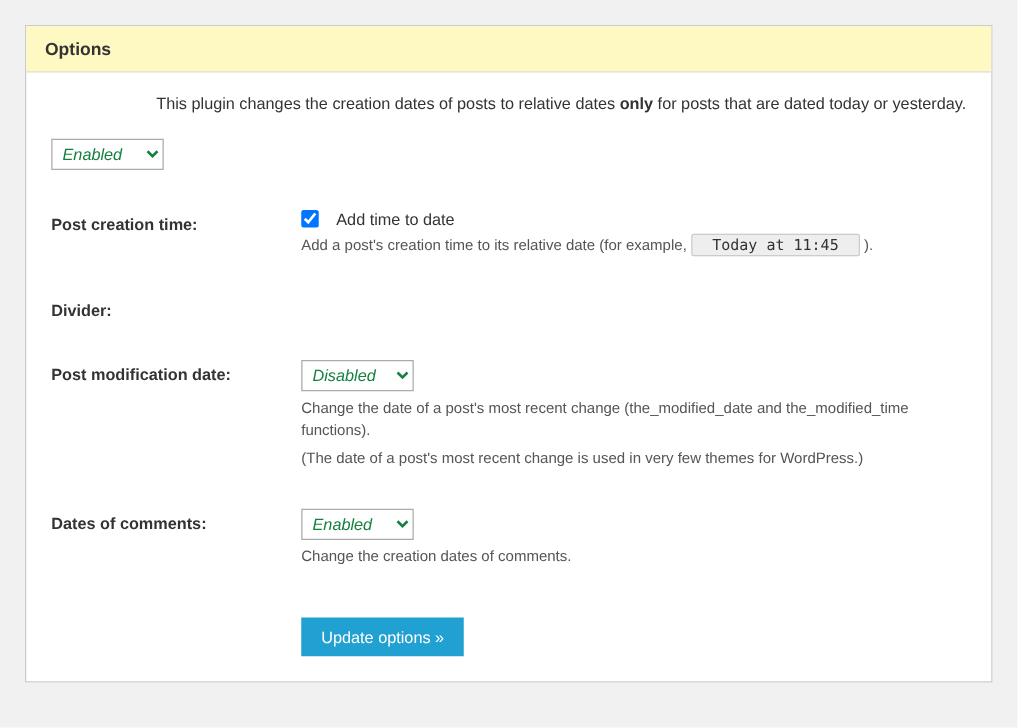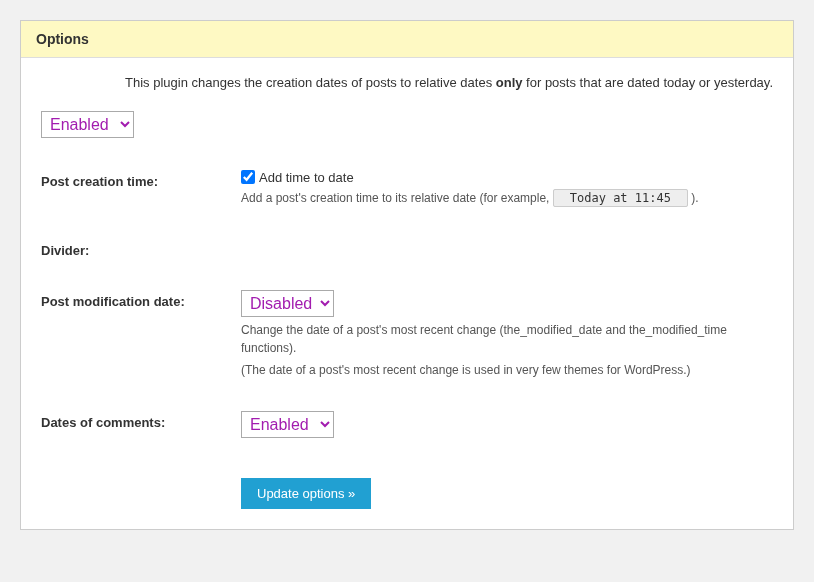--- a/index.html
+++ b/index.html
@@ -51,46 +51,47 @@
       width: 200px;
       font-weight: bold;
       font-size: 13px;
       padding-top: 4px;
       flex-shrink: 0;
     }
     .form-row-content {
       flex: 1;
     }
     .form-row-content select {
-      font-size: 16px;
+      font-size: 13px;
       padding: 3px 4px;
       border: 1px solid #aaa;
       background: #fff;
-      color: #a21caf;
+      color: #15803d;
       min-width: 90px;
+      font-style: italic;
     }
     .hint-text {
       font-size: 12px;
       color: #555;
       margin-top: 4px;
       line-height: 1.5;
     }
     .inline-code {
       background: #eee;
       border: 1px solid #ccc;
       padding: 1px 16px;
       font-family: monospace;
       font-size: 12px;
       color: #333;
       border-radius: 2px;
     }
     .checkbox-row {
       display: flex;
       align-items: center;
-      gap: 4px;
+      gap: 14px;
       margin-bottom: 4px;
     }
     .checkbox-row input[type="checkbox"] {
       width: 14px;
       height: 14px;
     }
     .divider-input {
       border: 1px solid #aaa;
       padding: 4px 6px;
       font-size: 13px;
@@ -166,20 +167,21 @@
       </div>
     </div>
 
     <div class="form-row">
       <div class="form-row-label">Dates of comments:</div>
       <div class="form-row-content">
         <select>
           <option>Enabled</option>
           <option>Disabled</option>
         </select>
+        <div class="hint-text">Change the creation dates of comments.</div>
       </div>
     </div>
 
     <div style="margin-left: 200px; margin-top: 4px;">
       <button class="update-btn">Update options »</button>
     </div>
 
   </div>
 </div>
 

